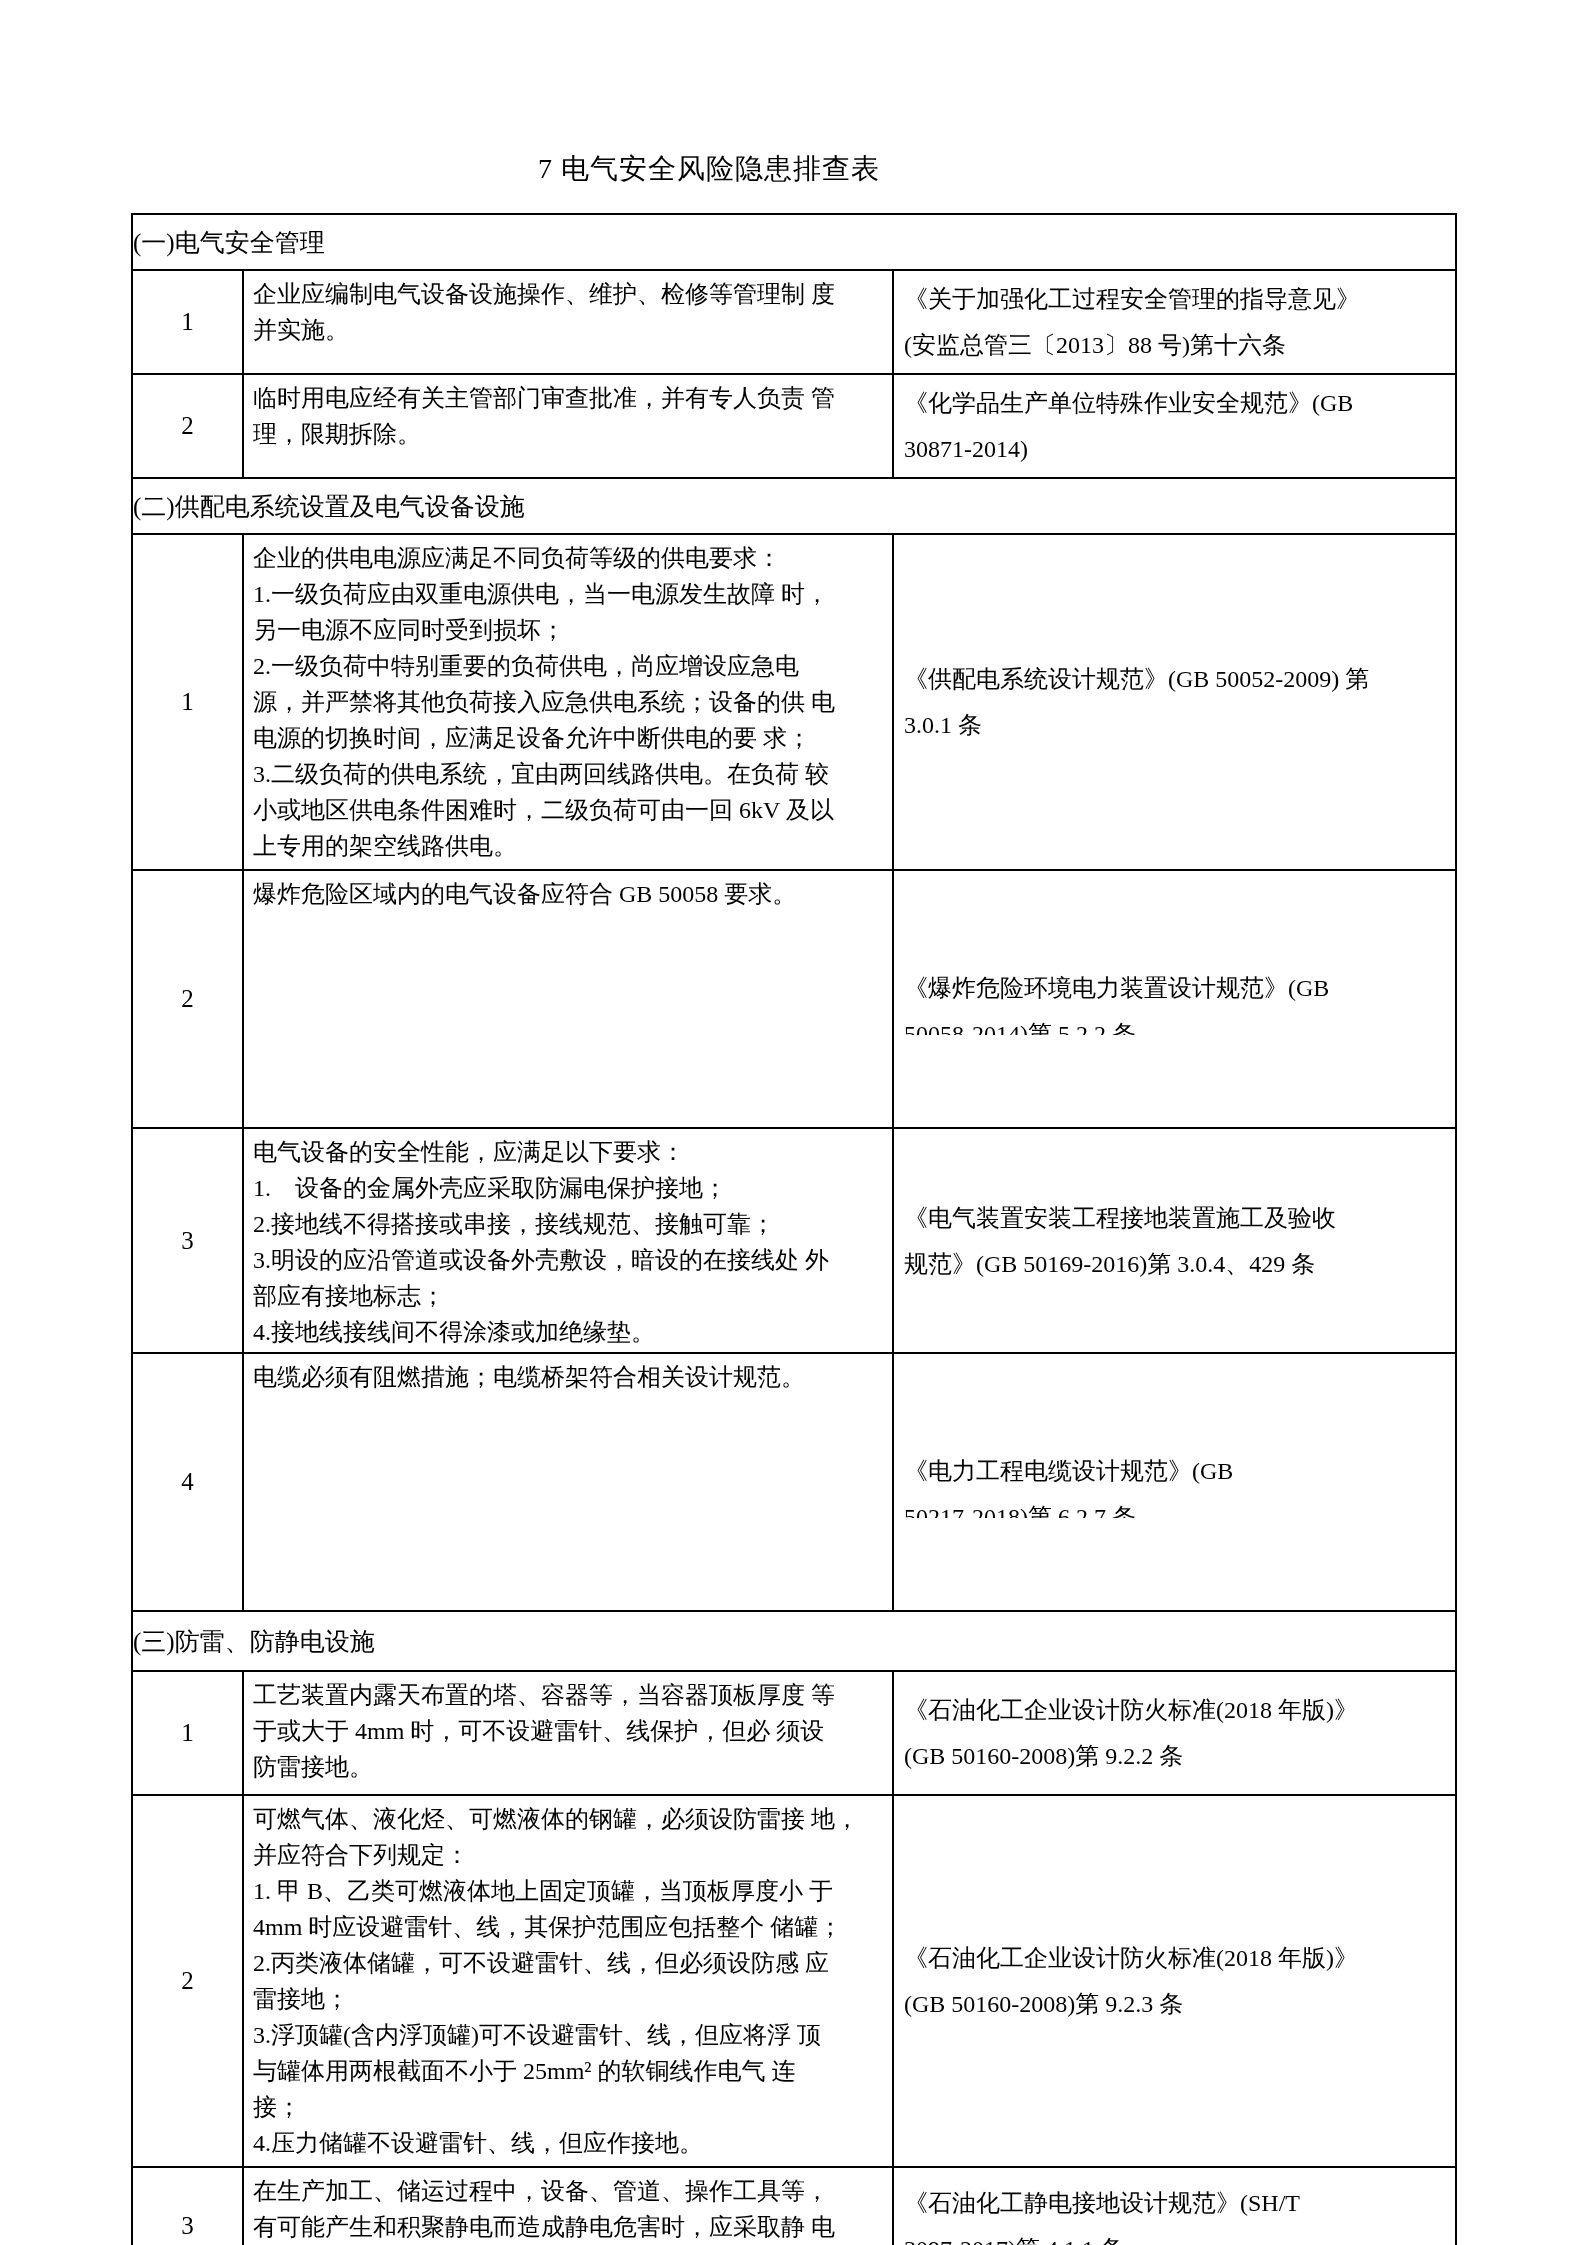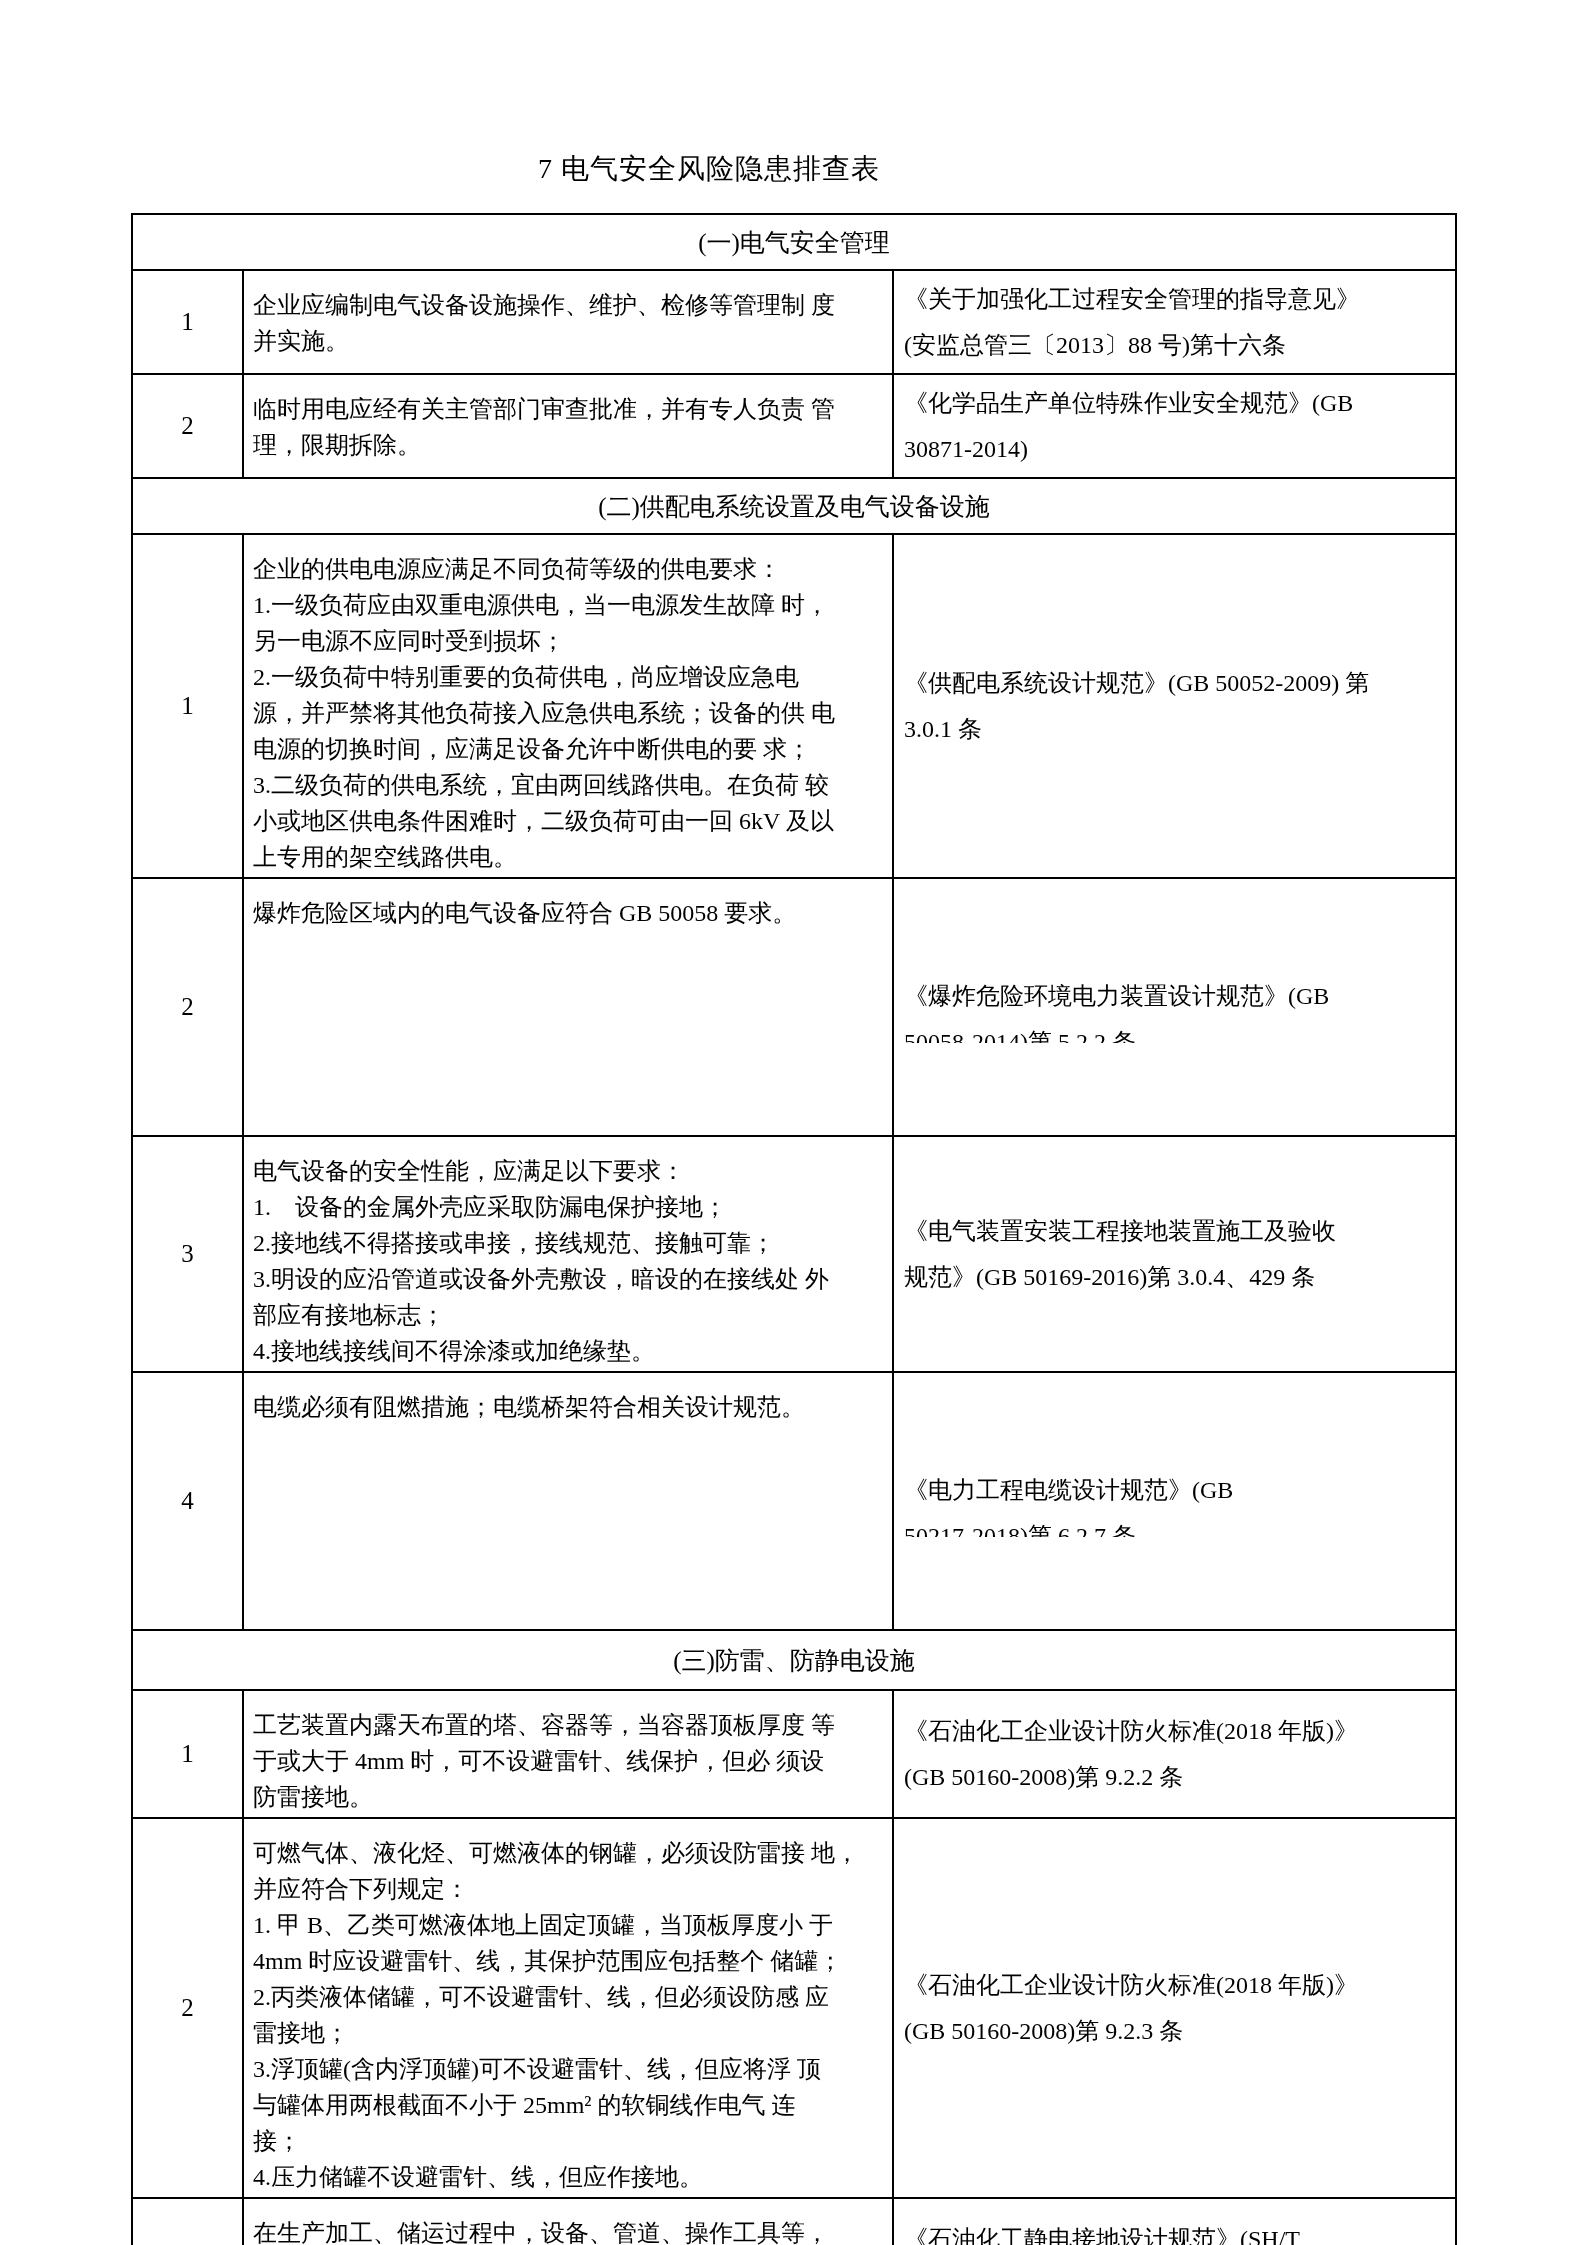--- a/index.html
+++ b/index.html
@@ -17,28 +17,28 @@
     border-collapse:collapse; table-layout:fixed;
   }
   table.checklist col.c-no { width:111px; }
   table.checklist col.c-content { width:650px; }
   table.checklist col.c-basis { width:563px; }
   td, th { border:2px solid #000; padding:0; font-weight:normal; }
   th.hdr {
     font-size:25px; text-align:center; vertical-align:middle;
   }
   td.section {
-    font-size:25px; text-align:center; vertical-align:middle;
+    font-size:25px; vertical-align:middle;
   }
   td.num {
     font-size:25px; text-align:center; vertical-align:middle;
   }
   td.content {
     font-size:24px; line-height:36px; vertical-align:top;
-    padding:16px 6px 2px 9px; white-space:pre-wrap;
+    padding:5px 6px 2px 9px; white-space:pre-wrap;
     overflow:hidden;
   }
   td.basis {
     font-size:24px; line-height:46px; vertical-align:middle;
     padding:2px 6px 2px 10px; white-space:pre-wrap;
   }
   td.basis.clipwrap { vertical-align:top; padding:0 17px 0 10px; }
   .clipbox { overflow:hidden; line-height:46px; padding-top:2px; }
 </style>
 </head>

